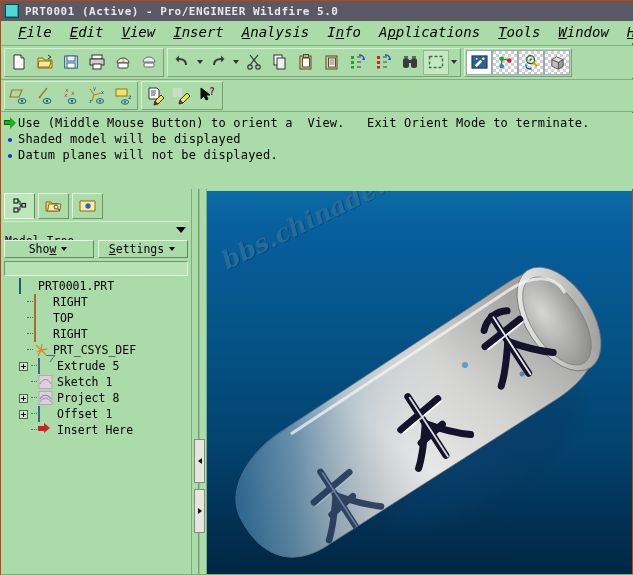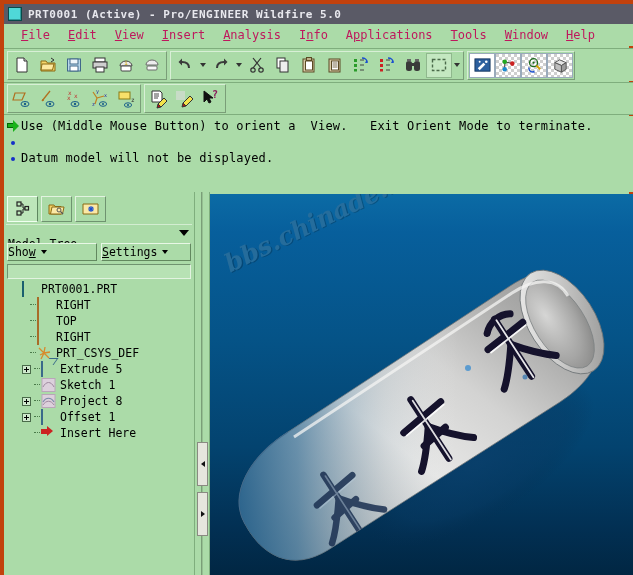--- a/index.html
+++ b/index.html
@@ -4,35 +4,35 @@
 <style>
   html,body{margin:0;padding:0;}
   body{
     width:633px;height:575px;overflow:hidden;
     background:#abdba8;
     font-family:"DejaVu Sans Mono","Liberation Mono",monospace;
     font-size:11px;color:#000;
     -webkit-font-smoothing:none;
   }
   #app{position:relative;width:633px;height:575px;background:#abdba8;
-       border:4px solid #c2410c;box-sizing:border-box;}
+       border:1px solid #c2410c;box-sizing:border-box;}
 
   
   .titlebar{position:absolute;left:0;top:0;width:633px;height:20px;
     background:#5a5a66;display:flex;align-items:center;padding-left:4px;box-sizing:border-box;}
   .winicon{width:12px;height:12px;background:#4fd8d8;border:1px solid #0a4a4a;
     box-shadow:inset -1px -1px 0 #2e9c9c;flex:0 0 auto;}
   .titletext{margin-left:6px;color:#e8e8ee;font-size:11px;font-weight:bold;
     letter-spacing:.5px;white-space:nowrap;font-family:"DejaVu Sans Mono","Liberation Mono",monospace;}
 
   
   .menubar{position:absolute;left:0;top:20px;width:633px;height:22px;
     background:#abdba8;display:flex;align-items:center;padding-left:8px;box-sizing:border-box;}
-  .menuitem{padding:0 9px;font-size:12px;color:#be185d;cursor:default;white-space:nowrap;
-    font-family:"DejaVu Sans Mono","Liberation Mono",monospace;}
+  .menuitem{padding:0 9px;font-size:14px;color:#000000;cursor:default;white-space:nowrap;
+    font-family:"DejaVu Sans Mono","Liberation Mono",monospace;font-style:italic;}
   .menuitem .mn{text-decoration:underline;}
 
   
   .tbrow{position:absolute;left:0;width:633px;background:#abdba8;
     display:flex;align-items:center;box-sizing:border-box;}
   .tbrow1{top:44px;height:33px;border-top:1px solid #7fae7d;}
   .tbrow2{top:78px;height:33px;border-top:1px solid #7fae7d;border-bottom:1px solid #7fae7d;}
   .tgroup{display:flex;align-items:center;height:29px;
     border:1px solid #d8efd6;border-right-color:#7a9e78;border-bottom-color:#7a9e78;
     margin-left:3px;padding:0 1px;box-sizing:border-box;}
@@ -71,21 +71,21 @@
   .tab.active{background:#bde6ba;border-color:#f0fff0;border-right-color:#5f8760;}
   .mtbar{position:absolute;left:2px;top:32px;width:186px;height:17px;
     display:flex;align-items:center;justify-content:space-between;
     border-top:1px solid #d3edd1;box-sizing:border-box;padding-right:3px;}
   .mtlabel{font-size:11.5px;padding-left:2px;margin-top:21px;}
   .mtcaret{width:0;height:0;border-left:5px solid transparent;border-right:5px solid transparent;
     border-top:6px solid #000;}
   .btnrow{position:absolute;left:3px;top:51px;width:184px;height:18px;display:flex;}
   .dbtn{flex:1;height:18px;margin-right:4px;background:#abdba8;
     border:1px solid #e8f7e6;border-right-color:#62885f;border-bottom-color:#62885f;
-    display:flex;align-items:center;box-sizing:border-box;
+    display:flex;align-items:center;justify-content:center;box-sizing:border-box;
     font-size:11.5px;cursor:default;}
   .dbtn:last-child{margin-right:0;}
   .dbtn .mn{text-decoration:underline;}
   .dbtn .arrowdn{margin-left:5px;border-top-color:#000;}
   .colhdr{position:absolute;left:3px;top:72px;width:184px;height:15px;background:#b7e2b4;
     border:1px solid #6f9370;border-right-color:#e2f3e0;border-bottom-color:#e2f3e0;box-sizing:border-box;}
   .treewrap{position:absolute;left:16px;top:89px;width:184px;height:290px;overflow:hidden;}
   .trow{display:flex;align-items:center;height:16px;white-space:nowrap;font-size:11.5px;
     font-family:"DejaVu Sans Mono","Liberation Mono",monospace;}
   .texp{width:9px;height:9px;border:1px solid #4a6b4a;background:#cfe9cd;margin-right:3px;
@@ -396,24 +396,25 @@
     </div>
   </div>
 
   <div class="msgarea">
     <div class="msgline">
       <div class="bulletArrow"></div>
       <div class="msgtext">Use (Middle Mouse Button) to orient a  View.   Exit Orient Mode to terminate.</div>
     </div>
     <div class="msgline">
       <div class="bulletDot"></div>
+      <div class="msgtext">Shaded model will be displayed</div>
     </div>
     <div class="msgline">
       <div class="bulletDot"></div>
-      <div class="msgtext">Datum model will not be displayed.</div>
+      <div class="msgtext">Datum planes will not be displayed.</div>
     </div>
   </div>
 
   <div class="leftpanel">
 
     <div class="tabstrip">
       <div class="tab active">
         <svg width="18" height="18" viewBox="0 0 18 18">
           <rect x="3" y="2" width="4" height="4" fill="none" stroke="#222" stroke-width="1.2"></rect>
           <rect x="3" y="11" width="4" height="4" fill="none" stroke="#222" stroke-width="1.2"></rect>

